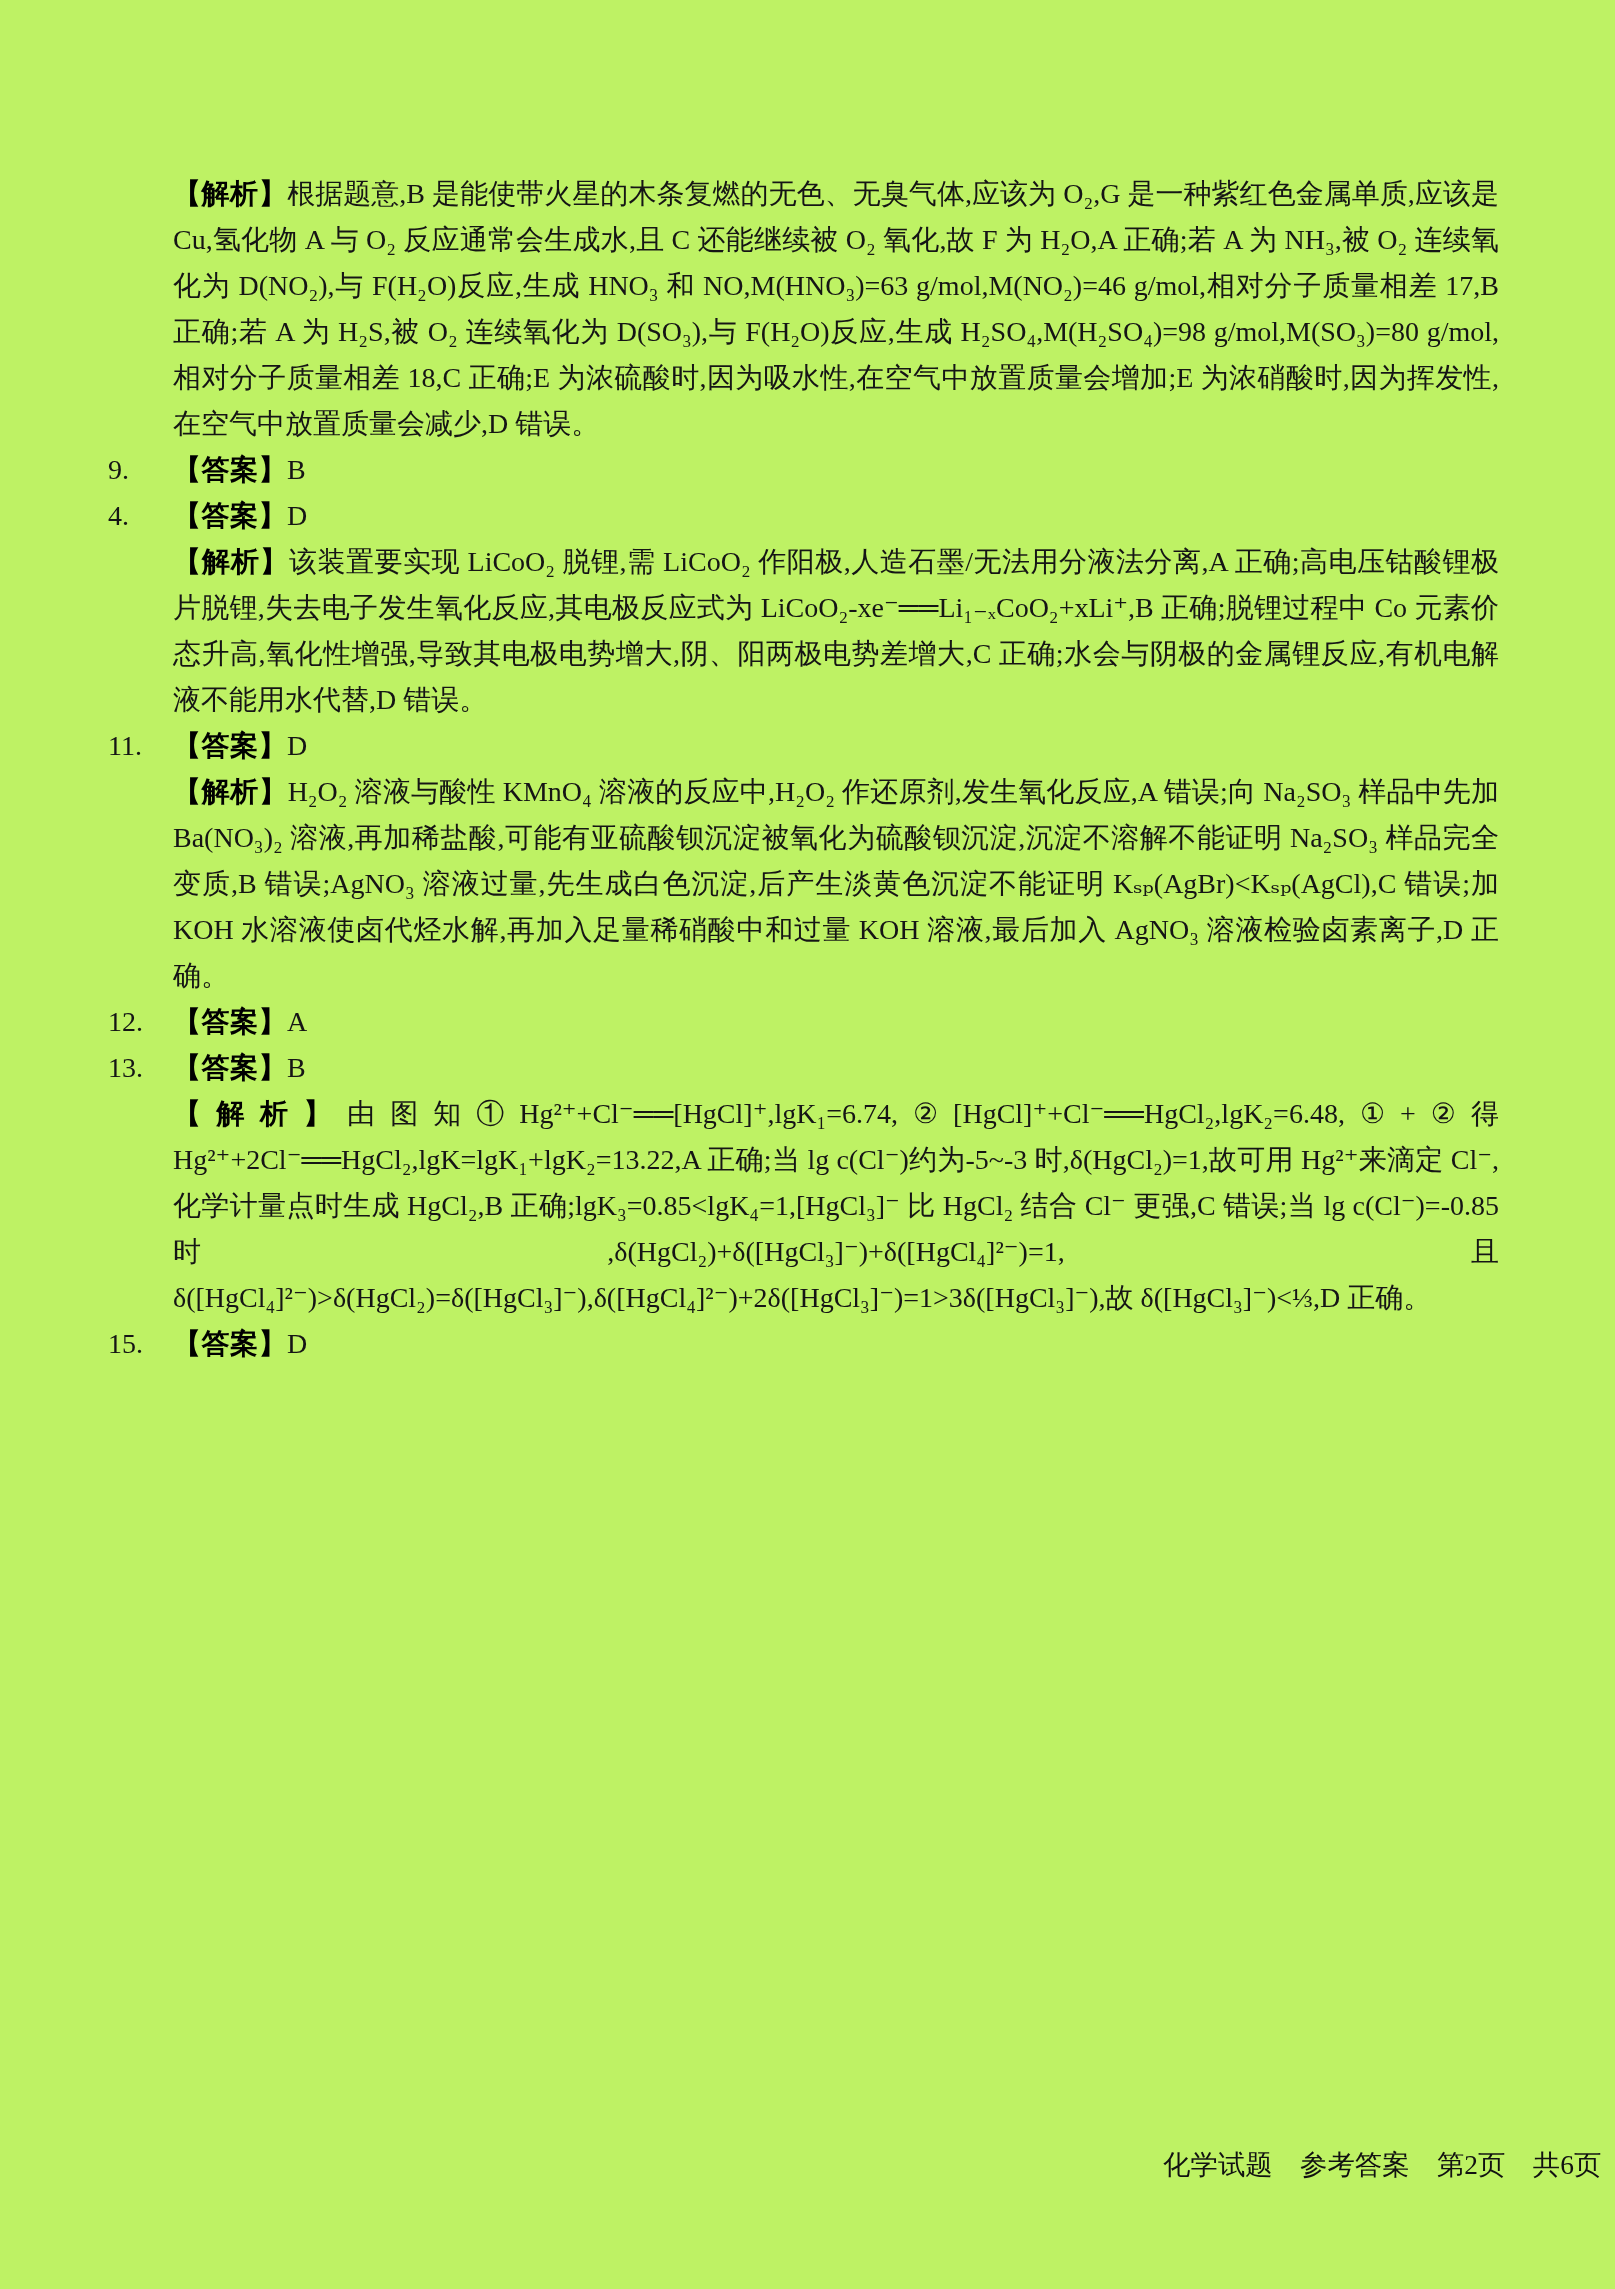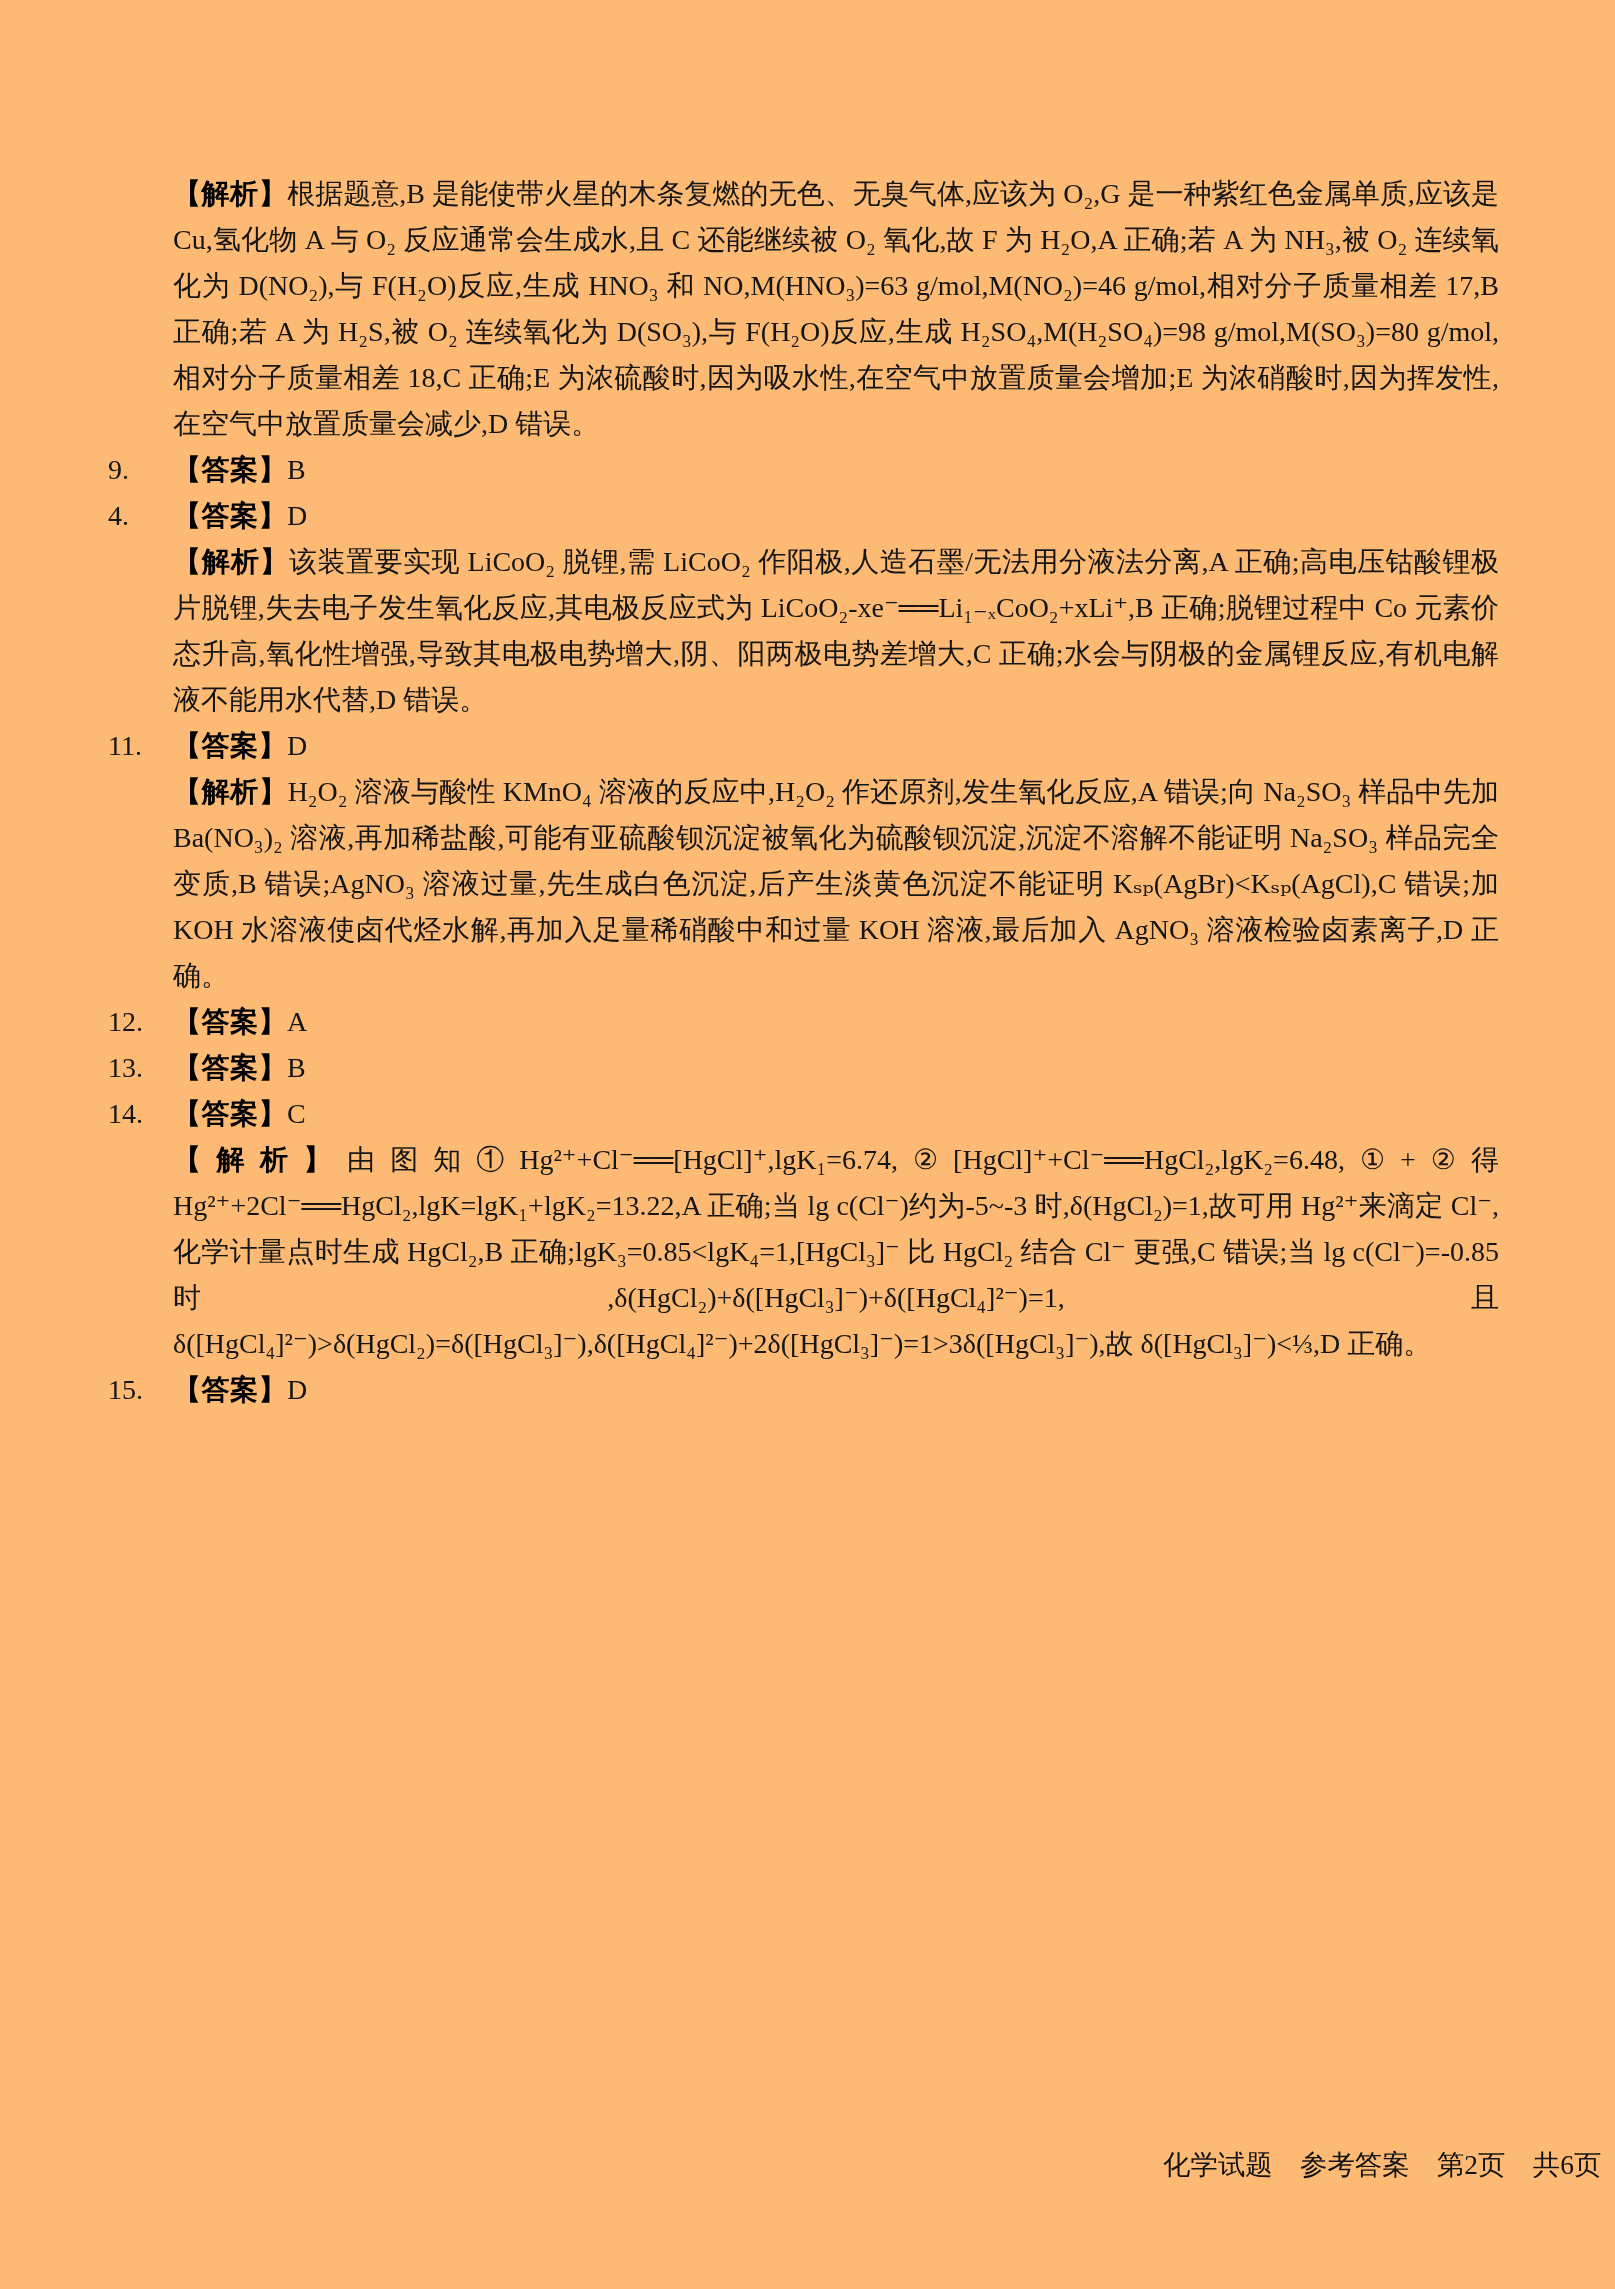--- a/index.html
+++ b/index.html
@@ -1,19 +1,19 @@
 <!DOCTYPE html>
 <html><head>
 <meta charset="utf-8">
 <style>
   html,body { margin:0; padding:0; background:#ffffff; }
   .page {
     position:relative;
     width:1615px; height:2290px;
-    background:#fdba74;
+    background:#bef264;
     color:#151515;
     font-family:"Liberation Serif","DejaVu Serif",serif;
     font-size:28px;
     line-height:46px;
     overflow:hidden;
   }
   .content {
     position:absolute;
     top:171px; left:173px; right:116px;
     text-align:justify;
@@ -65,21 +65,20 @@
 
     <div class="item">
       <div class="para"><span class="num">12.</span><span class="lbl">【答案】</span><span class="ans">A</span></div>
     </div>
 
     <div class="item">
       <div class="para"><span class="num">13.</span><span class="lbl">【答案】</span><span class="ans">B</span></div>
     </div>
 
     <div class="item">
-      <div class="para"><span class="num">14.</span><span class="lbl">【答案】</span><span class="ans">C</span></div>
       <p class="para"><span class="lbl">【解析】</span><span>由图知①Hg²⁺+Cl⁻══[HgCl]⁺,lgK₁=6.74,②[HgCl]⁺+Cl⁻══HgCl₂,lgK₂=6.48,①+②得 Hg²⁺+2Cl⁻══HgCl₂,lgK=lgK₁+lgK₂=13.22,A 正确;当 lg c(Cl⁻)约为-5~-3 时,δ(HgCl₂)=1,故可用 Hg²⁺来滴定 Cl⁻,化学计量点时生成 HgCl₂,B 正确;lgK₃=0.85&lt;lgK₄=1,[HgCl₃]⁻ 比 HgCl₂ 结合 Cl⁻ 更强,C 错误;当 lg c(Cl⁻)=-0.85 时,δ(HgCl₂)+δ([HgCl₃]⁻)+δ([HgCl₄]²⁻)=1,且 δ([HgCl₄]²⁻)&gt;δ(HgCl₂)=δ([HgCl₃]⁻),δ([HgCl₄]²⁻)+2δ([HgCl₃]⁻)=1&gt;3δ([HgCl₃]⁻),故 δ([HgCl₃]⁻)&lt;⅓,D 正确。</span></p>
     </div>
 
     <div class="item">
       <div class="para"><span class="num">15.</span><span class="lbl">【答案】</span><span class="ans">D</span></div>
     </div>
 
   </div>
 
   <div class="footer">

